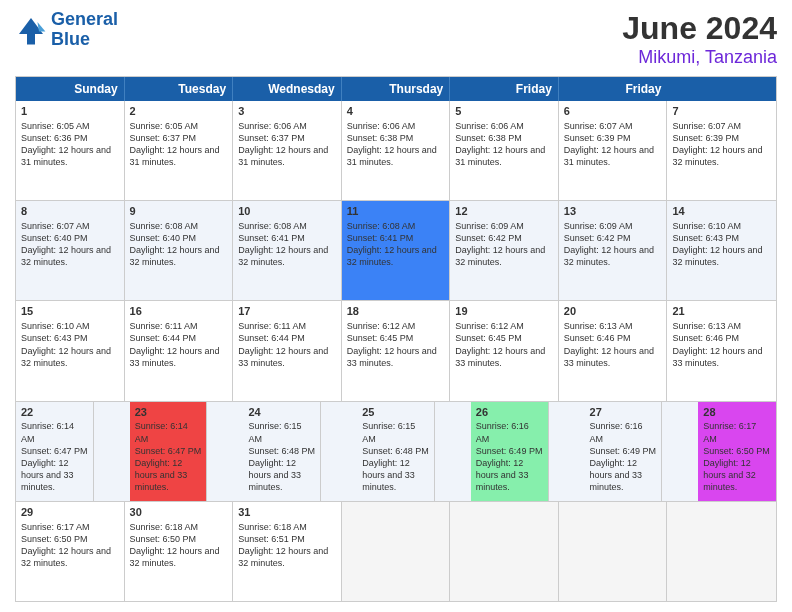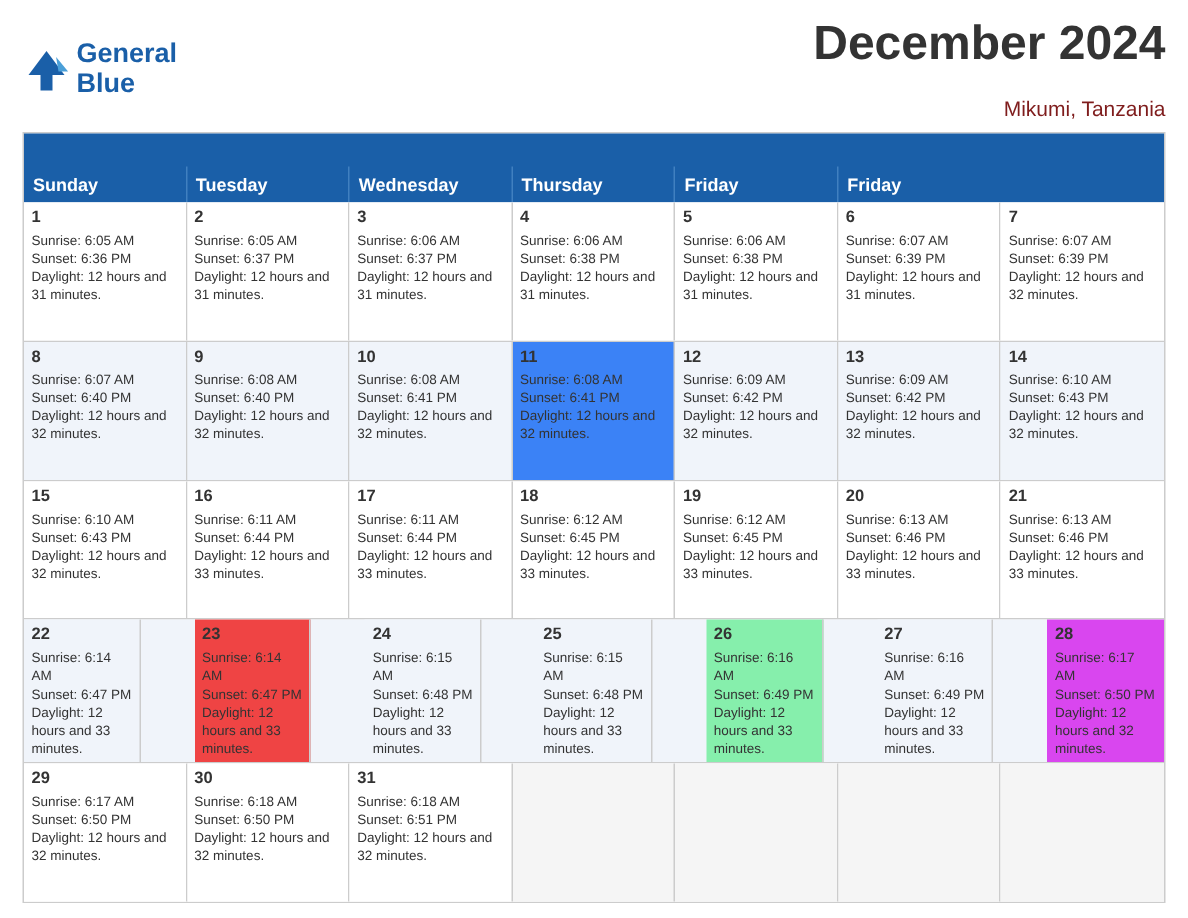--- a/index.html
+++ b/index.html
@@ -20,21 +20,20 @@
     .header {
       display: flex;
       justify-content: space-between;
       align-items: flex-start;
       margin-bottom: 8px;
     }
     .logo {
       display: flex;
       align-items: center;
       gap: 4px;
-      margin-top: 16px;
     }
     .logo-text {
       font-size: 18px;
       font-weight: bold;
       color: #333;
       line-height: 1.1;
     }
     .logo-text span {
       color: #1a5fa8;
     }
@@ -44,43 +43,41 @@
     }
     .title-block {
       text-align: right;
     }
     .month-title {
       font-size: 32px;
       font-weight: bold;
       color: #333;
     }
     .location {
-      font-size: 14px;
-      color: #7f1d1d;
-      margin-top: 17px;
+      font-size: 18px;
+      color: #6d28d9;
     }
     .calendar {
       flex: 1;
       display: flex;
       flex-direction: column;
       border: 1px solid #ccc;
     }
     .cal-header {
       display: grid;
       grid-template-columns: repeat(7, 1fr);
       background: #1a5fa8;
     }
     .cal-header-cell {
       color: #fff;
       font-size: 12px;
       font-weight: bold;
-      text-align: left;
+      text-align: right;
       padding: 5px 6px;
       border-right: 1px solid #4080c0;
-      margin-top: 22px;
     }
     .cal-header-cell:last-child {
       border-right: none;
     }
     .cal-body {
       flex: 1;
       display: flex;
       flex-direction: column;
     }
     .cal-row {
@@ -129,21 +126,21 @@
       <svg class="logo-icon" viewBox="0 0 40 40">
         <polygon points="20,5 35,25 25,25 25,38 15,38 15,25 5,25" fill="#1a5fa8"></polygon>
         <polygon points="28,10 38,22 30,22" fill="#4a9fd8"></polygon>
       </svg>
       <div class="logo-text">
         <div><span>General</span></div>
         <div><span>Blue</span></div>
       </div>
     </div>
     <div class="title-block">
-      <div class="month-title">December 2024</div>
+      <div class="month-title">June 2024</div>
       <div class="location">Mikumi, Tanzania</div>
     </div>
   </div>
 
   <div class="calendar">
     <div class="cal-header">
       <div class="cal-header-cell">Sunday</div>
       <div class="cal-header-cell">Tuesday</div>
       <div class="cal-header-cell">Wednesday</div>
       <div class="cal-header-cell">Thursday</div>

